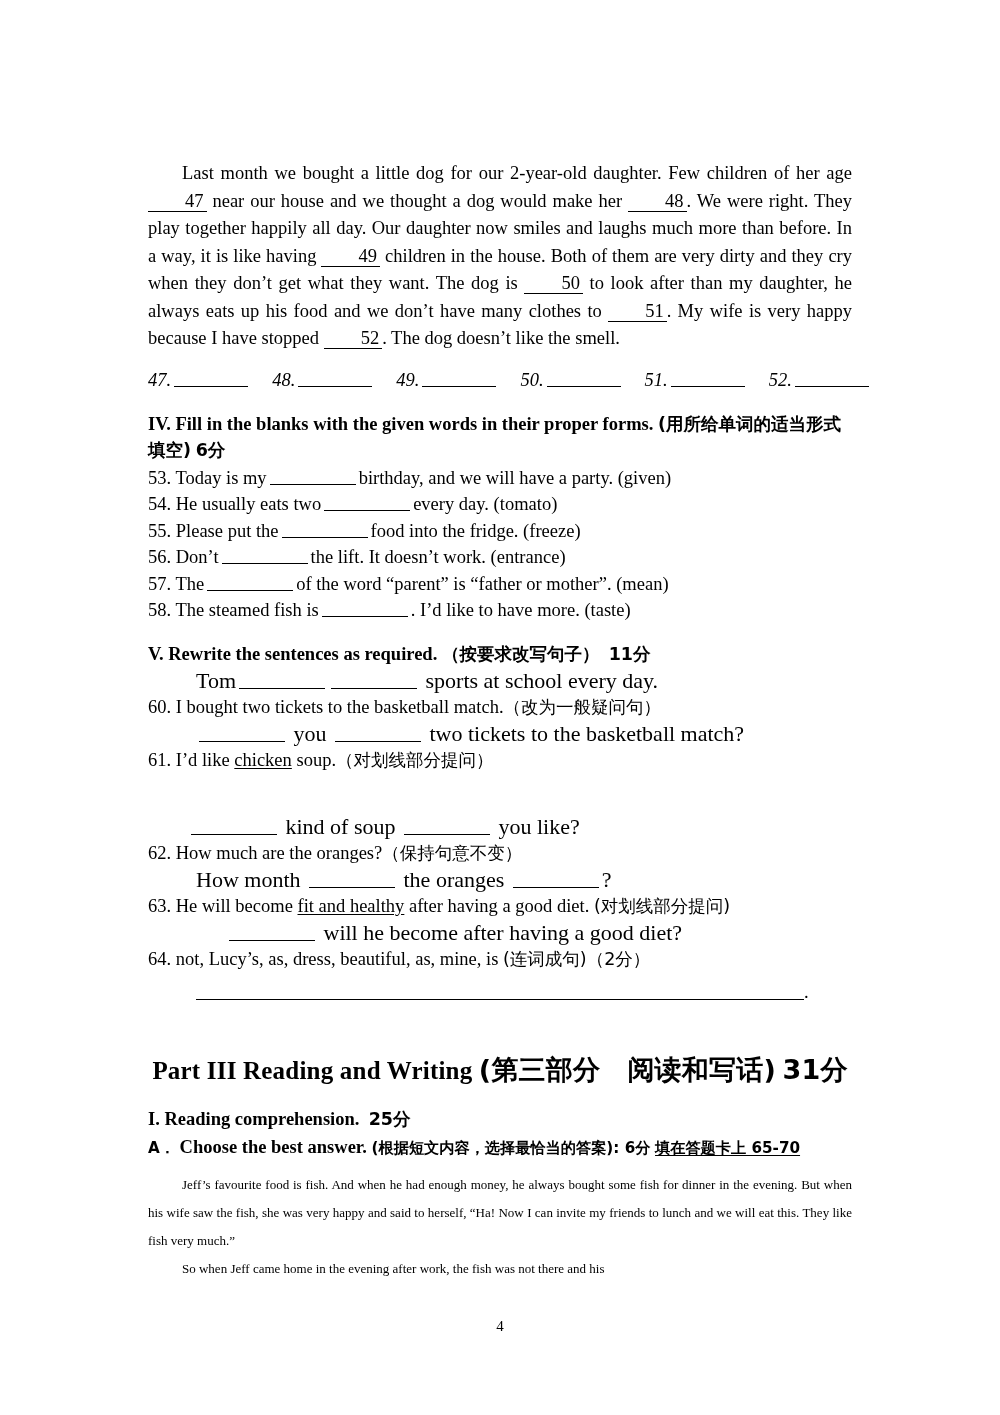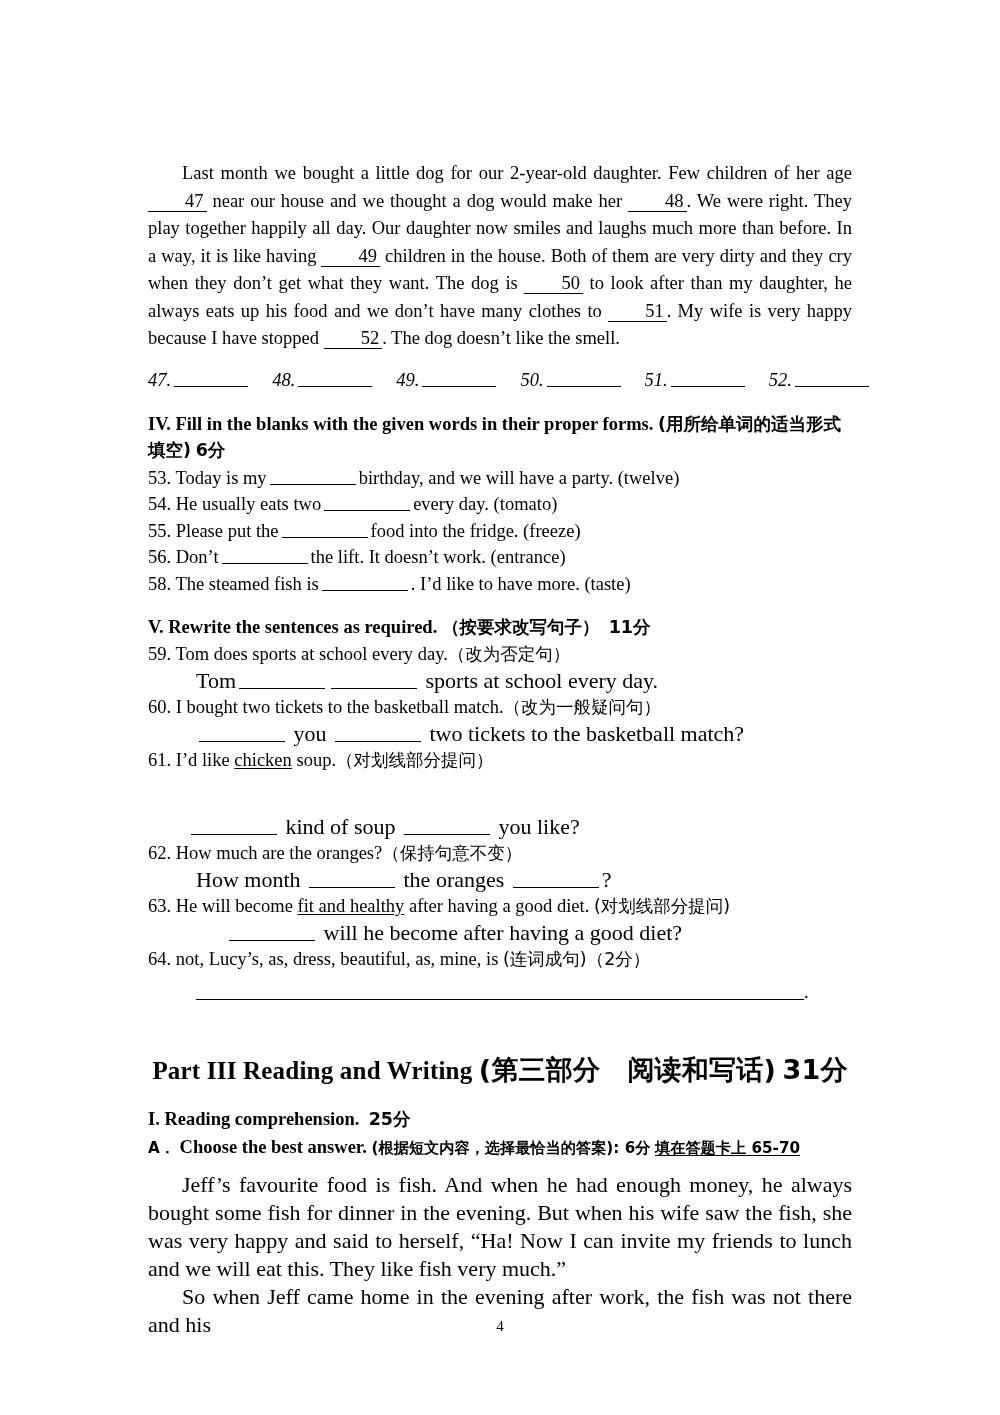--- a/index.html
+++ b/index.html
@@ -151,21 +151,21 @@
     line-height: 26px;
     margin: 0 0 6px 0;
   }
   .sm-cjk { font-family: "DejaVu Sans", "Liberation Sans", sans-serif; font-weight: bold; font-size: 15.2px; }
 
   
   .reading {
     margin-top: 10px;
   }
   .reading p {
-    font-size: 22px;
+    font-size: 13px;
     line-height: 28px;
     text-align: justify;
     margin: 0;
     text-indent: 34px;
   }
 
   
   .footer {
     position: absolute;
     left: 0;
@@ -181,34 +181,34 @@
 
 <div class="page">
  <div class="content">
 
   <p class="para"><span>Last month we bought a little dog for our 2-year-old daughter. Few children of her age </span><span class="blank-inline w47">47</span><span> near our house and we thought a dog would make her </span><span class="blank-inline w47">48</span><span>. We were right. They play together happily all day. Our daughter now smiles and laughs much more than before. In a way, it is like having </span><span class="blank-inline w47">49</span><span> children in the house. Both of them are very dirty and they cry when they don’t get what they want. The dog is </span><span class="blank-inline w47">50</span><span> to look after than my daughter, he always eats up his food and we don’t have many clothes to </span><span class="blank-inline w47">51</span><span>. My wife is very happy because I have stopped </span><span class="blank-inline w47">52</span><span>. The dog doesn’t like the smell.</span></p>
 
   <div class="answer-row"><span class="ai">47.</span><span class="ansblank"></span><span class="ansgap"></span><span class="ai">48.</span><span class="ansblank"></span><span class="ansgap"></span><span class="ai">49.</span><span class="ansblank"></span><span class="ansgap"></span><span class="ai">50.</span><span class="ansblank"></span><span class="ansgap"></span><span class="ai">51.</span><span class="ansblank"></span><span class="ansgap"></span><span class="ai">52.</span><span class="ansblank"></span></div>
 
   <div class="sec-head"><span>IV. Fill in the blanks with the given words in their proper forms.</span> <span class="cjk-b">(用所给单词的适当形式填空)</span> <span class="cjk-b">6分</span></div>
 
-  <p class="qitem"><span>53.</span> <span>Today is my</span><span class="fb"></span><span>birthday, and we will have a party. (twelve)</span></p>
+  <p class="qitem"><span>53.</span> <span>Today is my</span><span class="fb"></span><span>birthday, and we will have a party. (given)</span></p>
 
   <p class="qitem"><span>54.</span> <span>He usually eats two</span><span class="fb"></span><span>every day. (tomato)</span></p>
 
   <p class="qitem"><span>55.</span> <span>Please put the</span><span class="fb"></span><span>food into the fridge. (freeze)</span></p>
 
   <p class="qitem"><span>56.</span> <span>Don’t</span><span class="fb"></span><span>the lift. It doesn’t work. (entrance)</span></p>
 
+  <p class="qitem"><span>57.</span> <span>The</span><span class="fb"></span><span>of the word “parent” is “father or mother”. (mean)</span></p>
 
   <p class="qitem"><span>58.</span> <span>The steamed fish is</span><span class="fb"></span><span>. I’d like to have more. (taste)</span></p>
 
   <div class="sec-head v"><span>V. Rewrite the sentences as required.</span> <span class="cjk-b">（按要求改写句子）</span>&nbsp; <span class="cjk-b">11分</span></div>
 
-  <p class="qitem"><span>59.</span> <span>Tom does sports at school every day.</span><span class="cjk">（改为否定句）</span></p>
   <p class="qsub"><span>Tom</span><span class="fb"></span><span class="fb"></span> <span>sports at school every day.</span></p>
 
   <p class="qitem"><span>60.</span> <span>I bought two tickets to the basketball match.</span><span class="cjk">（改为一般疑问句）</span></p>
   <p class="qsub"><span class="fb"></span> <span>you</span> <span class="fb"></span> <span>two tickets to the basketball match?</span></p>
 
   <p class="qitem"><span>61.</span> <span>I’d like </span><span class="u">chicken</span><span> soup.</span><span class="cjk">（对划线部分提问）</span></p>
   <p class="qsub mid"><span class="fb"></span> <span>kind of soup</span> <span class="fb"></span> <span>you like?</span></p>
 
   <p class="qitem"><span>62.</span> <span>How much are the oranges?</span><span class="cjk">（保持句意不变）</span></p>
   <p class="qsub"><span>How month</span> <span class="fb"></span> <span>the oranges</span> <span class="fb"></span><span>?</span></p>

